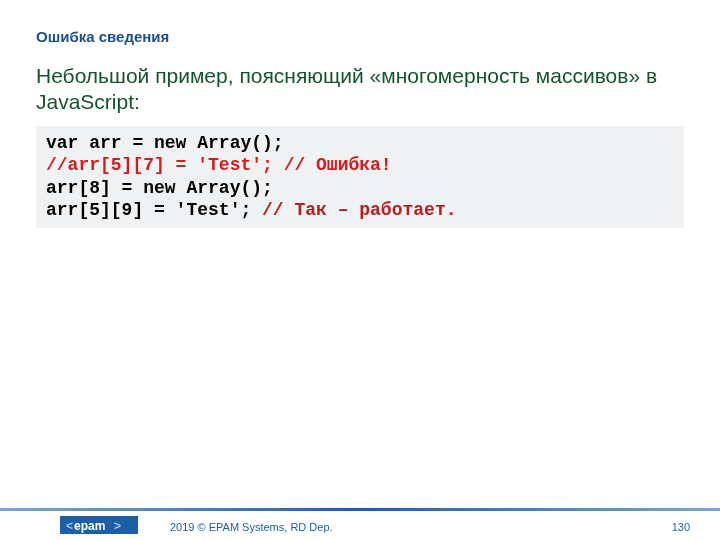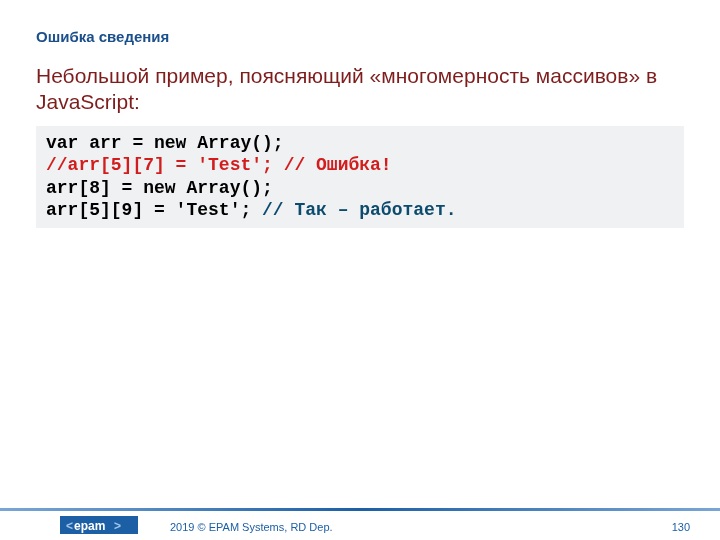--- a/index.html
+++ b/index.html
@@ -1,22 +1,22 @@
 <!DOCTYPE html>
 <html><head>
   <meta charset="utf-8">
   <style>
     * { box-sizing: border-box; margin: 0; padding: 0; }
     html, body { width: 720px; height: 540px; font-family: Arial, sans-serif; background: #fff; overflow: hidden; position: relative; }
     .slide { width: 100%; height: 100%; position: relative; }
     .header-title { color: #1b4f8b; font-weight: bold; font-size: 15px; padding: 28px 0 0 36px; }
-    .body-text { font-size: 21px; color: #7f1d1d; padding: 18px 36px 0 36px; line-height: 1.25; }
+    .body-text { font-size: 21px; color: #14532d; padding: 18px 36px 0 36px; line-height: 1.25; }
     .code-block { background: #eff1f3; margin: 10px 36px 0 36px; padding: 6px 10px; font-family: "Courier New", monospace; font-size: 18px; font-weight: bold; line-height: 1.25; white-space: pre; color: #000; }
     .code-block .err { color: #d31d1d; text-align: right; }
-    .code-block .ok { color: #0c4a6e; }
+    .code-block .ok { color: #b91c1c; }
     .footer { position: absolute; bottom: 0; left: 0; right: 0; height: 32px; }
     .footer-line { position: absolute; top: 0; left: 0; right: 0; height: 3px; background: linear-gradient(to right, #7aa6d6 0%, #1c5fa5 50%, #7aa6d6 100%); }
     .footer-logo { position: absolute; left: 60px; bottom: 4px; width: 78px; height: 22px; }
     .footer-copy { position: absolute; left: 170px; bottom: 7px; font-size: 11px; color: #1c5fa5; }
     .footer-page { position: absolute; right: 30px; bottom: 7px; font-size: 11px; color: #1c5fa5; margin-top: 9px; }
   </style>
 </head>
 <body>
 
 <div class="slide">

